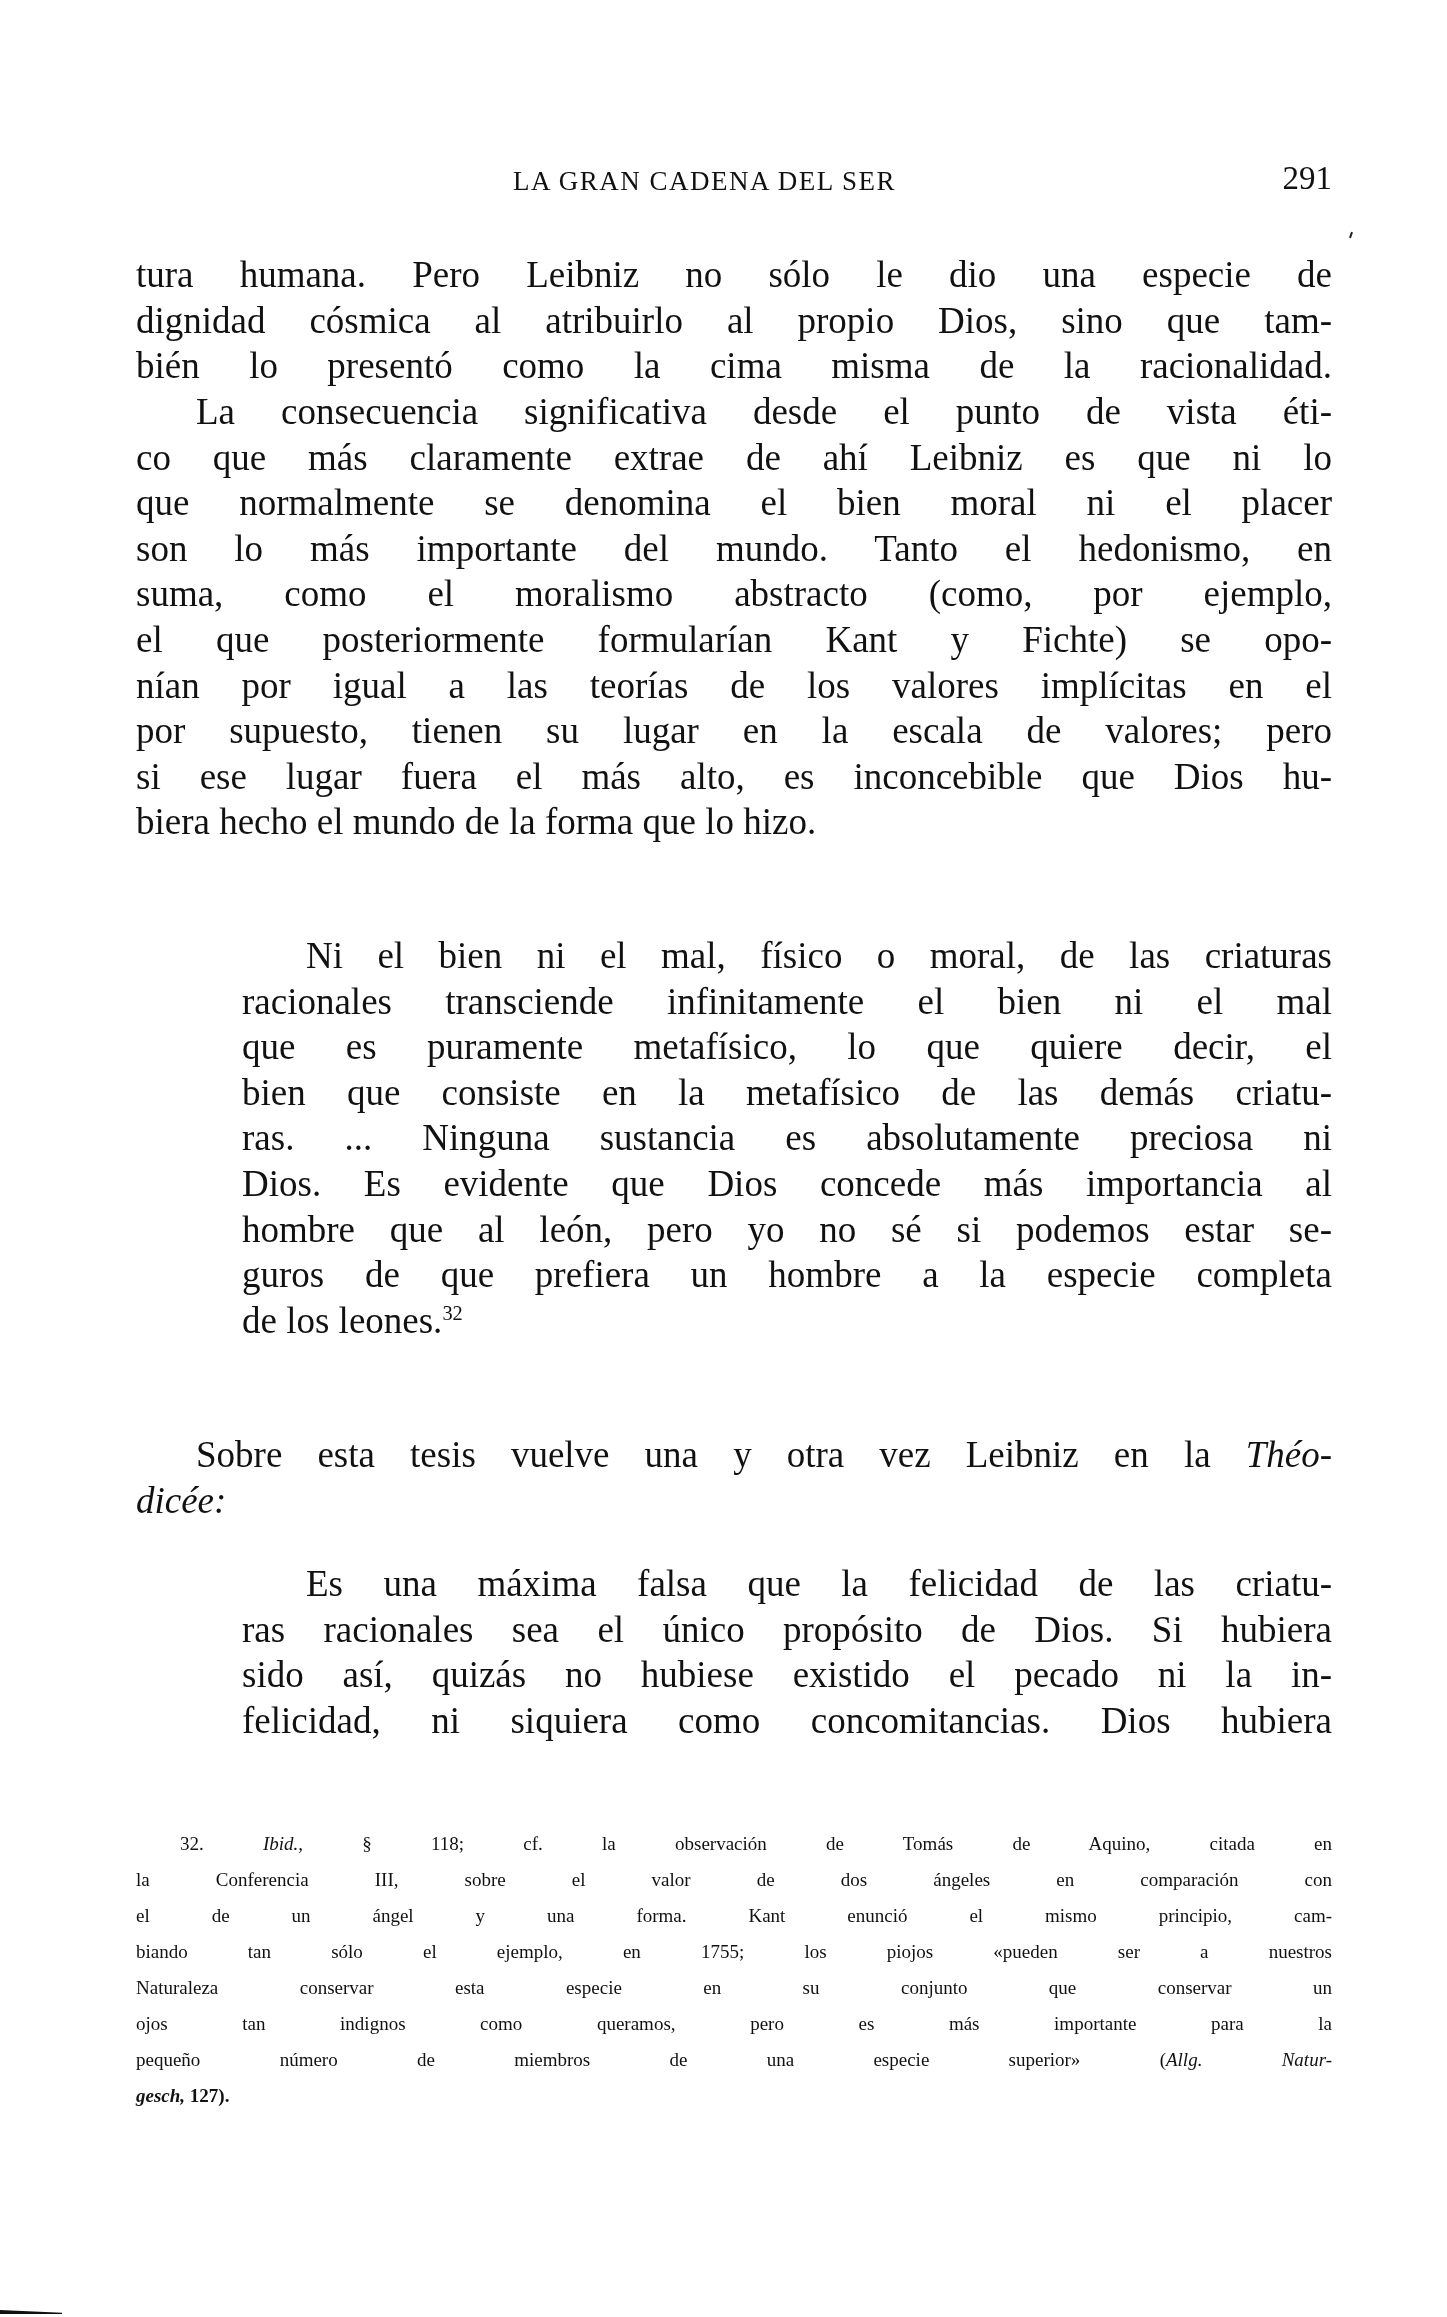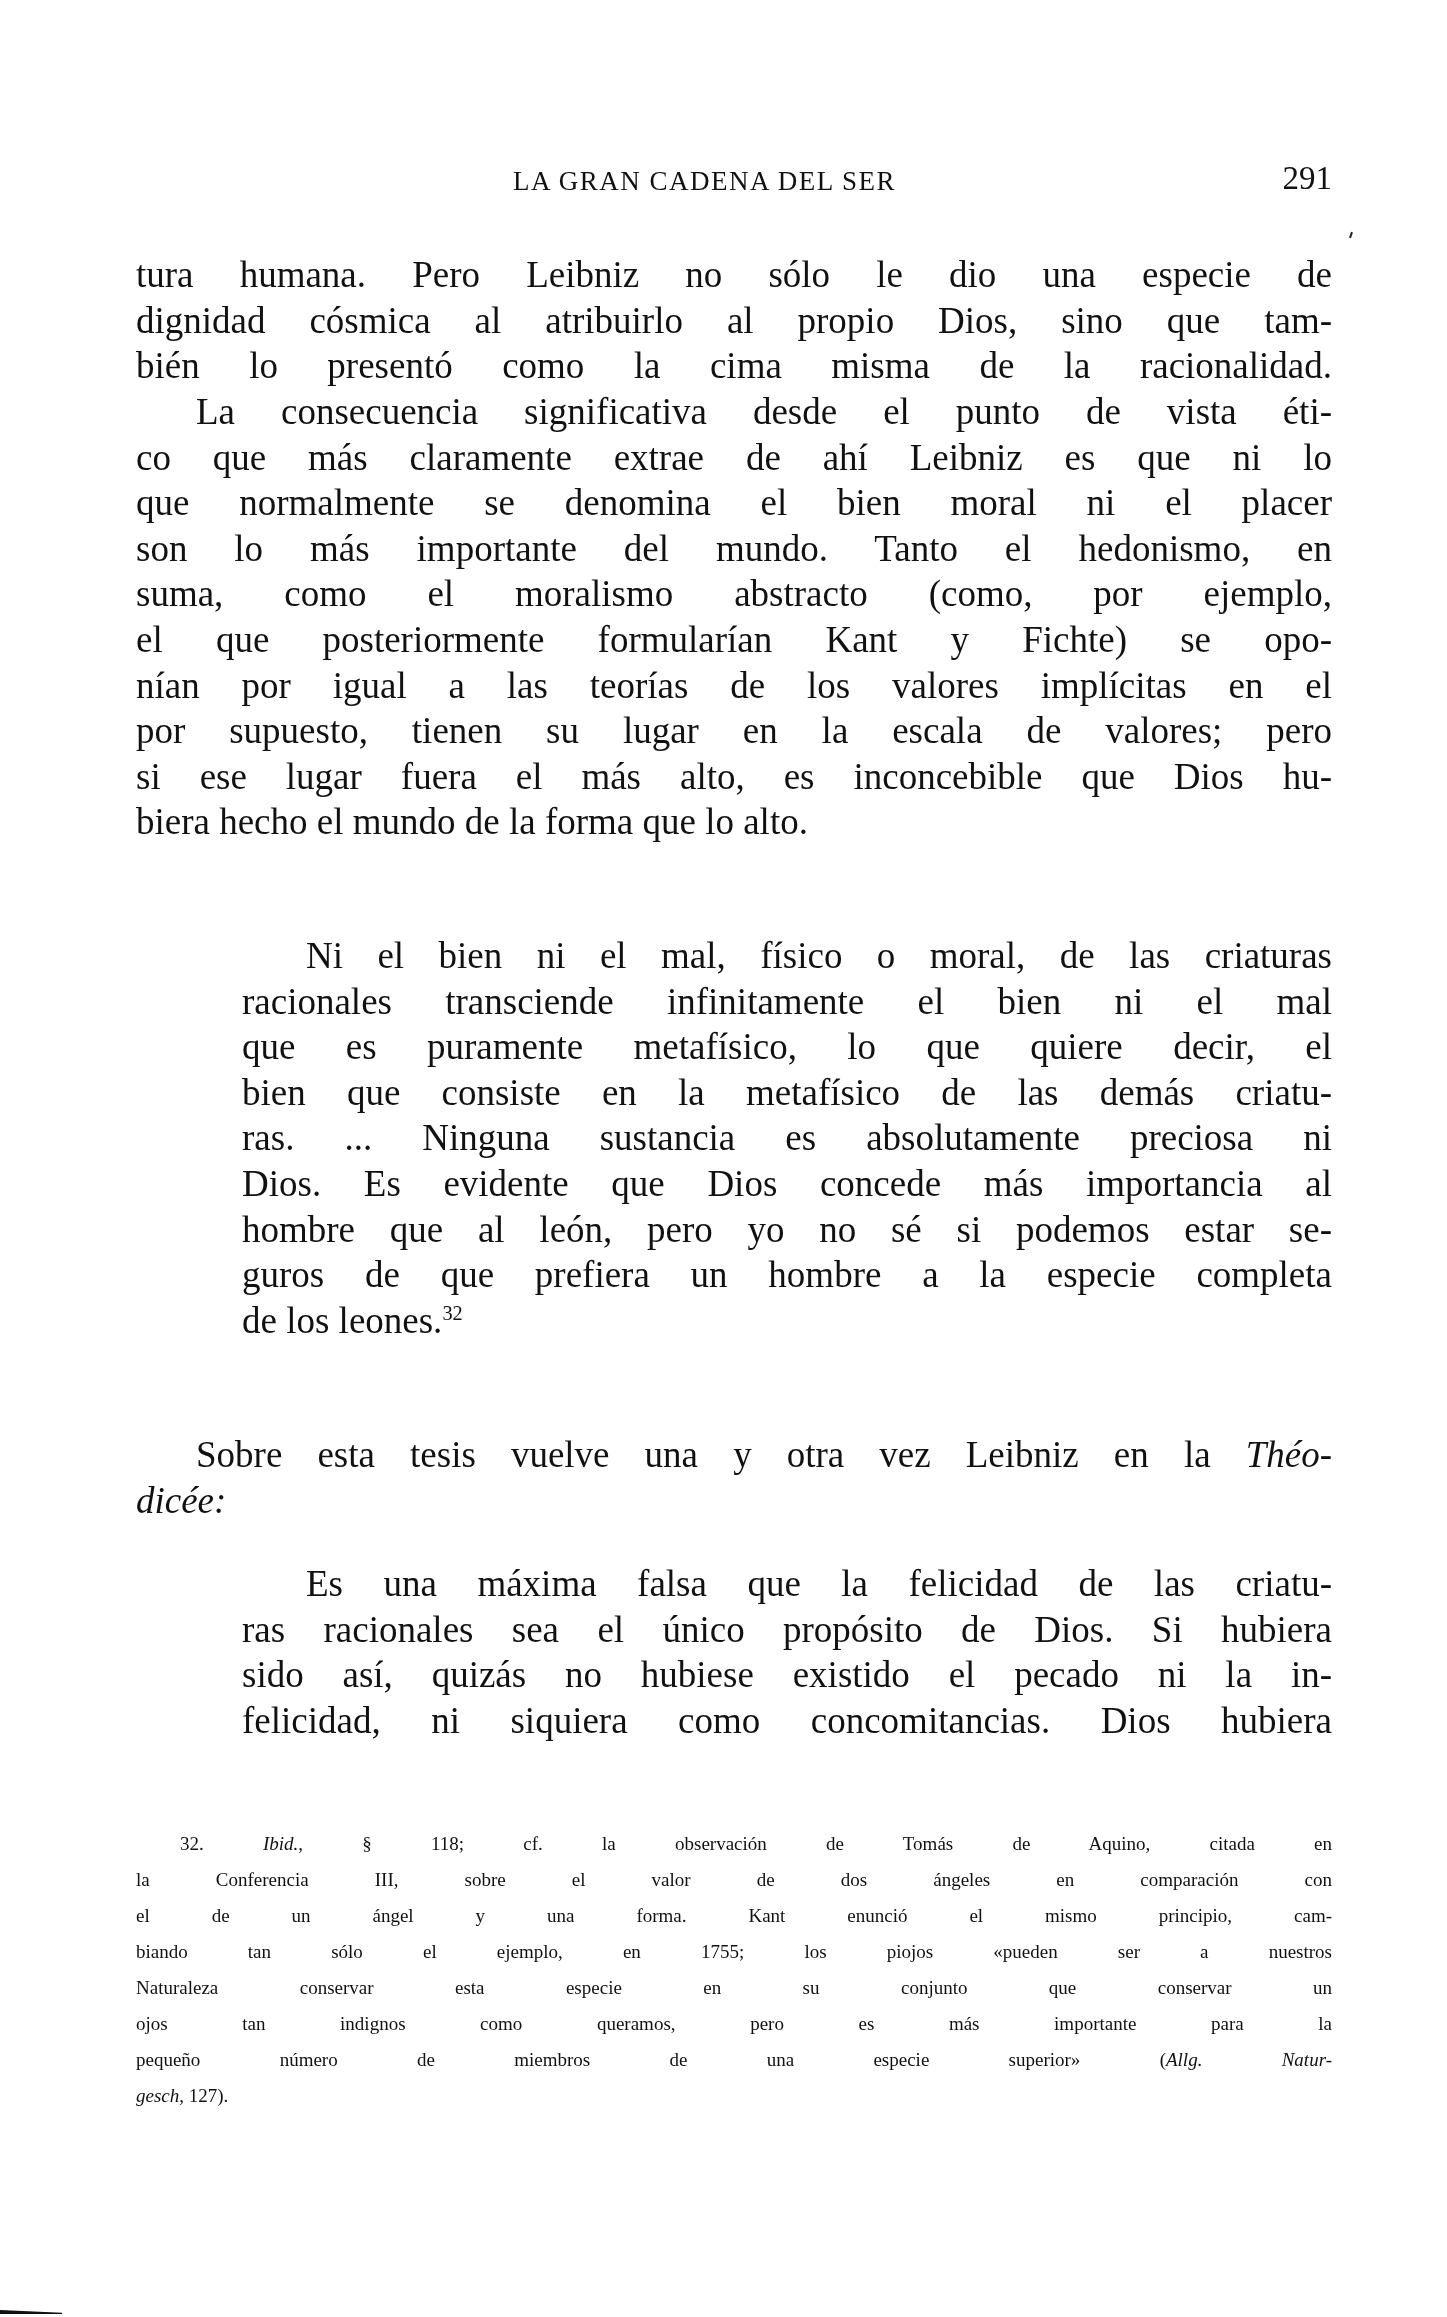--- a/index.html
+++ b/index.html
@@ -10,21 +10,21 @@
   .stray-mark { position: absolute; left: 1350px; top: 232px; width: 2px; height: 6px; background: #222; transform: rotate(20deg); }
   .block { position: absolute; }
   .line { display: block; white-space: nowrap; text-align: justify; text-align-last: justify; height: 45.6px; line-height: 45.6px; font-size: 37px; }
   .line.last { text-align-last: left; }
   .body-block { left: 136px; width: 1196px; }
   .quote-block { left: 242px; width: 1090px; }
   .indent-body { padding-left: 60px; }
   .indent-quote { padding-left: 64px; }
   .footnote-block { left: 136px; width: 1196px; }
   .fn-line { display: block; white-space: nowrap; text-align: justify; text-align-last: justify; height: 36px; line-height: 36px; font-size: 19px; }
-  .fn-line.last { text-align-last: left; }
+  .fn-line.last { text-align-last: left; font-weight: bold; }
   .fn-indent { padding-left: 44px; }
   sup { font-size: 0.55em; line-height: 0; vertical-align: super; }
   .scan-mark { position: absolute; left: 0; top: 2310px; width: 62px; height: 4px; background: #111; clip-path: polygon(0 0, 100% 70%, 100% 100%, 0 100%); }
 </style>
 </head>
 <body>
 
 <div>
   <div class="header-title">LA GRAN CADENA DEL SER</div>
   <div class="page-number">291</div>
@@ -40,21 +40,21 @@
 <div class="block body-block" style="top:389px;">
   <span class="line indent-body">La consecuencia significativa desde el punto de vista éti-</span>
   <span class="line">co que más claramente extrae de ahí Leibniz es que ni lo</span>
   <span class="line">que normalmente se denomina el bien moral ni el placer</span>
   <span class="line">son lo más importante del mundo. Tanto el hedonismo, en</span>
   <span class="line">suma, como el moralismo abstracto (como, por ejemplo,</span>
   <span class="line">el que posteriormente formularían Kant y Fichte) se opo-</span>
   <span class="line">nían por igual a las teorías de los valores implícitas en el</span>
   <span class="line">por supuesto, tienen su lugar en la escala de valores; pero</span>
   <span class="line">si ese lugar fuera el más alto, es inconcebible que Dios hu-</span>
-  <span class="line last">biera hecho el mundo de la forma que lo alto.</span>
+  <span class="line last">biera hecho el mundo de la forma que lo hizo.</span>
 </div>
 
 <div class="block quote-block" style="top:933px;">
   <span class="line indent-quote">Ni el bien ni el mal, físico o moral, de las criaturas</span>
   <span class="line">racionales transciende infinitamente el bien ni el mal</span>
   <span class="line">que es puramente metafísico, lo que quiere decir, el</span>
   <span class="line">bien que consiste en la metafísico de las demás criatu-</span>
   <span class="line">ras. ... Ninguna sustancia es absolutamente preciosa ni</span>
   <span class="line">Dios. Es evidente que Dios concede más importancia al</span>
   <span class="line">hombre que al león, pero yo no sé si podemos estar se-</span>

